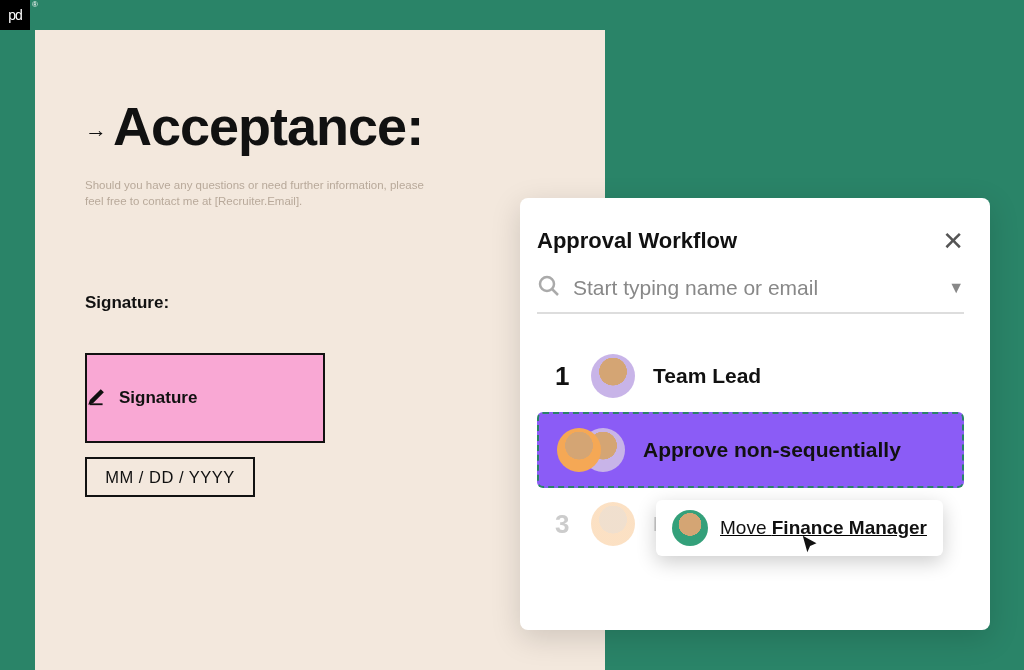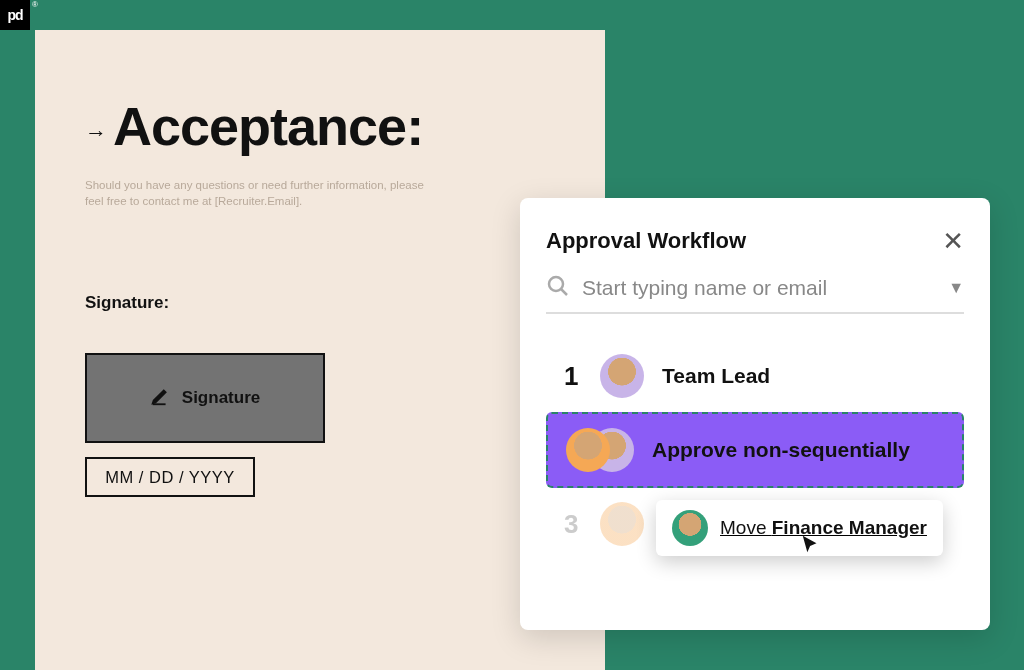--- a/index.html
+++ b/index.html
@@ -13,21 +13,21 @@
     }
     .pd-badge {
       position: absolute;
       top: 0;
       left: 0;
       width: 30px;
       height: 30px;
       background: #000;
       color: #fff;
       font-size: 14px;
-      font-weight: 700;
+      font-weight: 400;
       display: flex;
       align-items: center;
       justify-content: center;
       letter-spacing: -1px;
     }
     .reg {
       position: absolute;
       top: 0;
       left: 32px;
       font-size: 8px;
@@ -84,24 +84,23 @@
       font-size: 17px;
       font-weight: 600;
       color: #111;
       margin-top: 28px;
     }
     .sig-right { display: flex; flex-direction: column; gap: 14px; }
     .sig-field {
       width: 240px;
       height: 90px;
       border: 2px solid #111;
-      background: #737373;
-      display: flex;
-      align-items: center;
-      justify-content: center;
+      background: #f9a8d4;
+      display: flex;
+      align-items: center;
       gap: 10px;
       font-size: 17px;
       font-weight: 600;
       color: #111;
     }
     .pen-icon svg { width: 22px; height: 22px; }
     .date-field {
       width: 170px;
       height: 40px;
       border: 2px solid #111;
@@ -115,21 +114,21 @@
     }
     .workflow-panel {
       position: absolute;
       top: 198px;
       left: 520px;
       width: 470px;
       height: 432px;
       background: #fff;
       border-radius: 8px;
       box-shadow: 0 8px 30px rgba(0,0,0,0.15);
-      padding: 30px 26px 0 26px;
+      padding: 30px 26px 0 17px;
     }
     .wf-header {
       display: flex;
       justify-content: space-between;
       align-items: center;
     }
     .wf-title {
       font-size: 22px;
       font-weight: 700;
       color: #111;

